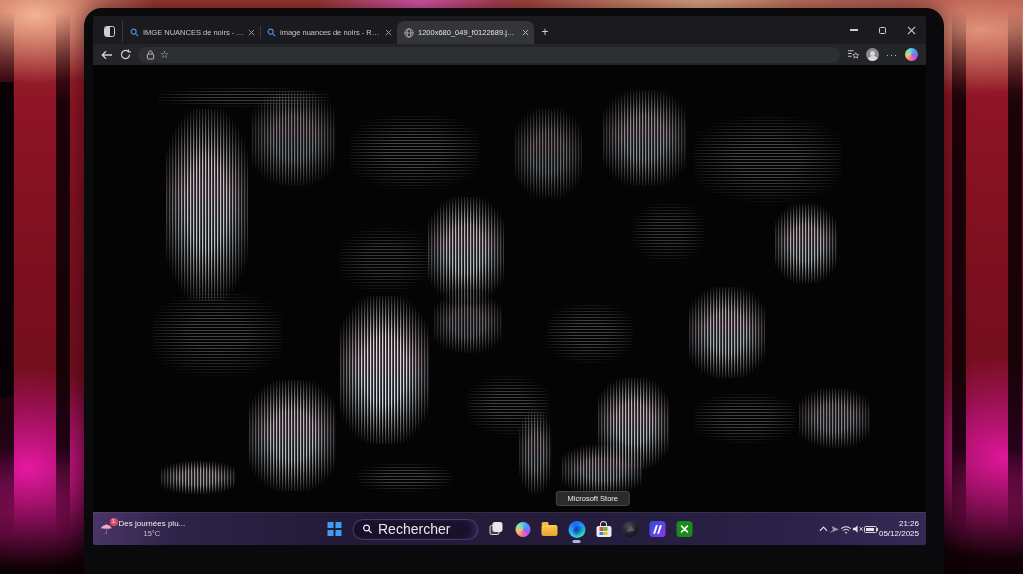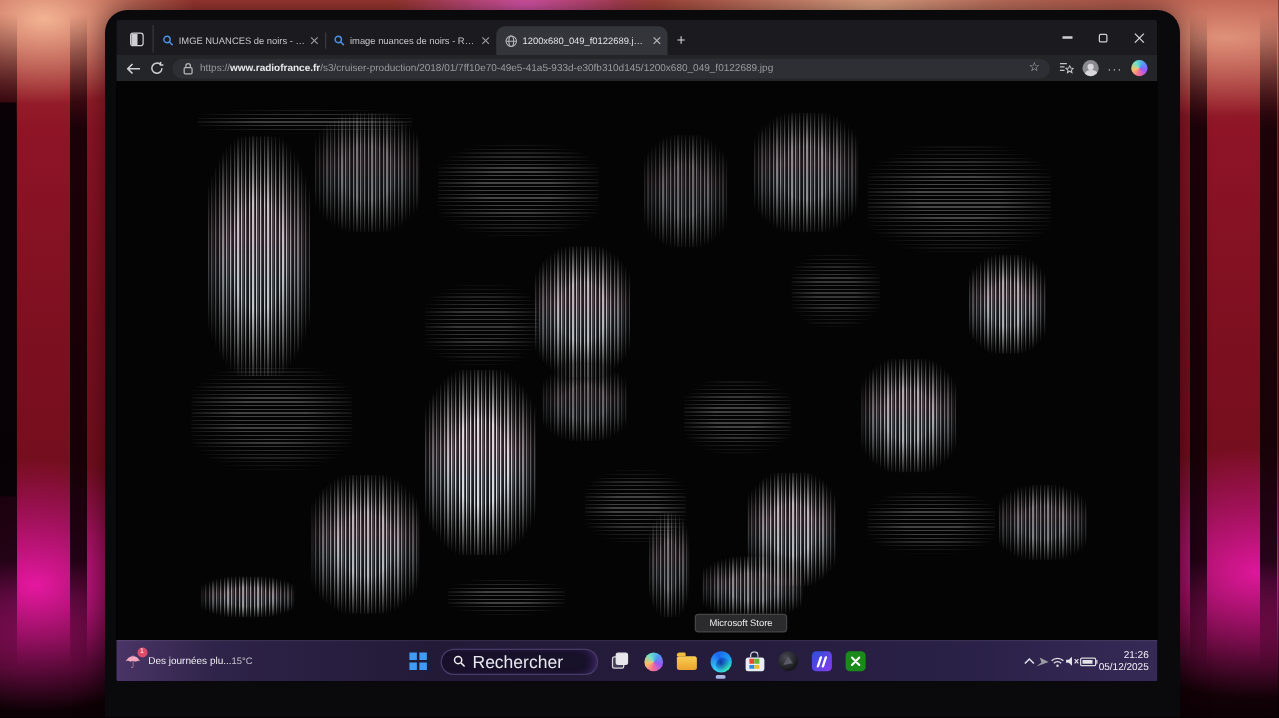--- a/index.html
+++ b/index.html
@@ -74,21 +74,21 @@
     padding:2px 11px;border-radius:3px;white-space:nowrap;}
 
   
   .taskbar{height:33px;flex:0 0 auto;position:relative;
     background:linear-gradient(90deg,#4a3566 0%,#2e2348 10%,#231a38 30%,#241c3a 55%,#2a2148 82%,#352a56 100%);
     border-top:1px solid rgba(255,255,255,.07);}
   .weather{position:absolute;left:7px;top:0;bottom:0;display:flex;align-items:center;gap:6px;}
   .weather-icon{position:relative;font-size:14px;color:#f2a8c0;line-height:1;}
   .weather-badge{position:absolute;top:-4px;right:-5px;width:8px;height:8px;border-radius:50%;
     background:#e04a6a;color:#fff;font-size:5.5px;display:flex;align-items:center;justify-content:center;}
-  .weather-text{display:flex;flex-direction:row;line-height:1.25;}
+  .weather-text{display:flex;flex-direction:column;line-height:1.25;align-items:center;}
   .weather-label{font-size:8px;color:#eeeef2;}
   .weather-temp{font-size:7.5px;color:#c4c4ce;}
   .task-center{position:absolute;left:50%;top:0;bottom:0;transform:translateX(-50%);
     display:flex;align-items:center;gap:8px;}
   .tb-app{width:19px;height:19px;display:flex;align-items:center;justify-content:center;position:relative;}
   .win-logo{width:14px;height:14px;display:grid;grid-template-columns:1fr 1fr;grid-template-rows:1fr 1fr;gap:1.5px;}
   .win-logo i{background:#3f9bf4;}
   .search-pill{width:126px;height:21px;border-radius:11px;background:rgba(22,15,40,.85);
     border:1px solid rgba(160,140,220,.35);display:flex;align-items:center;gap:6px;padding:0 9px;
     box-shadow:inset -6px 0 8px -4px rgba(150,90,230,.35);}
@@ -219,21 +219,20 @@
                 <path d="M9.2 0.5 L9.2 3.2 L11.8 3.2" fill="none" stroke="#d0d0d4" stroke-width="1.3"></path>
               </svg>
           </span>
           <div class="addr">
             <span class="tb-ic">
               <svg width="9" height="10" viewBox="0 0 10 11">
                   <rect x="1.5" y="4.5" width="7" height="5.5" rx="1" fill="none" stroke="#b8b8bc" stroke-width="1.1"></rect>
                   <path d="M3 4.5 V3 a2 2 0 0 1 4 0 V4.5" fill="none" stroke="#b8b8bc" stroke-width="1.1"></path>
                 </svg>
             </span>
-            <span class="url"><span>https://</span><span class="domain">www.radiofrance.fr</span><span>/s3/cruiser-production/2018/01/7ff10e70-49e5-41a5-933d-e30fb310d145/1200x680_049_f0122689.jpg</span></span>
             <span class="star">☆</span>
           </div>
           <span class="tb-ic">
             <svg width="12" height="11" viewBox="0 0 13 12">
                 <path d="M1 2 h6 M1 5 h4 M1 8 h4" stroke="#c4c4c8" stroke-width="1.1"></path>
                 <path d="M9.5 4 l1 2 2.2 .2 -1.7 1.5 .5 2.2 -2 -1.2 -2 1.2 .5 -2.2 -1.7 -1.5 2.2 -.2 z" fill="none" stroke="#c4c4c8" stroke-width="0.9"></path>
               </svg>
           </span>
           <span class="avatar"></span>
           <span class="dots">···</span>

